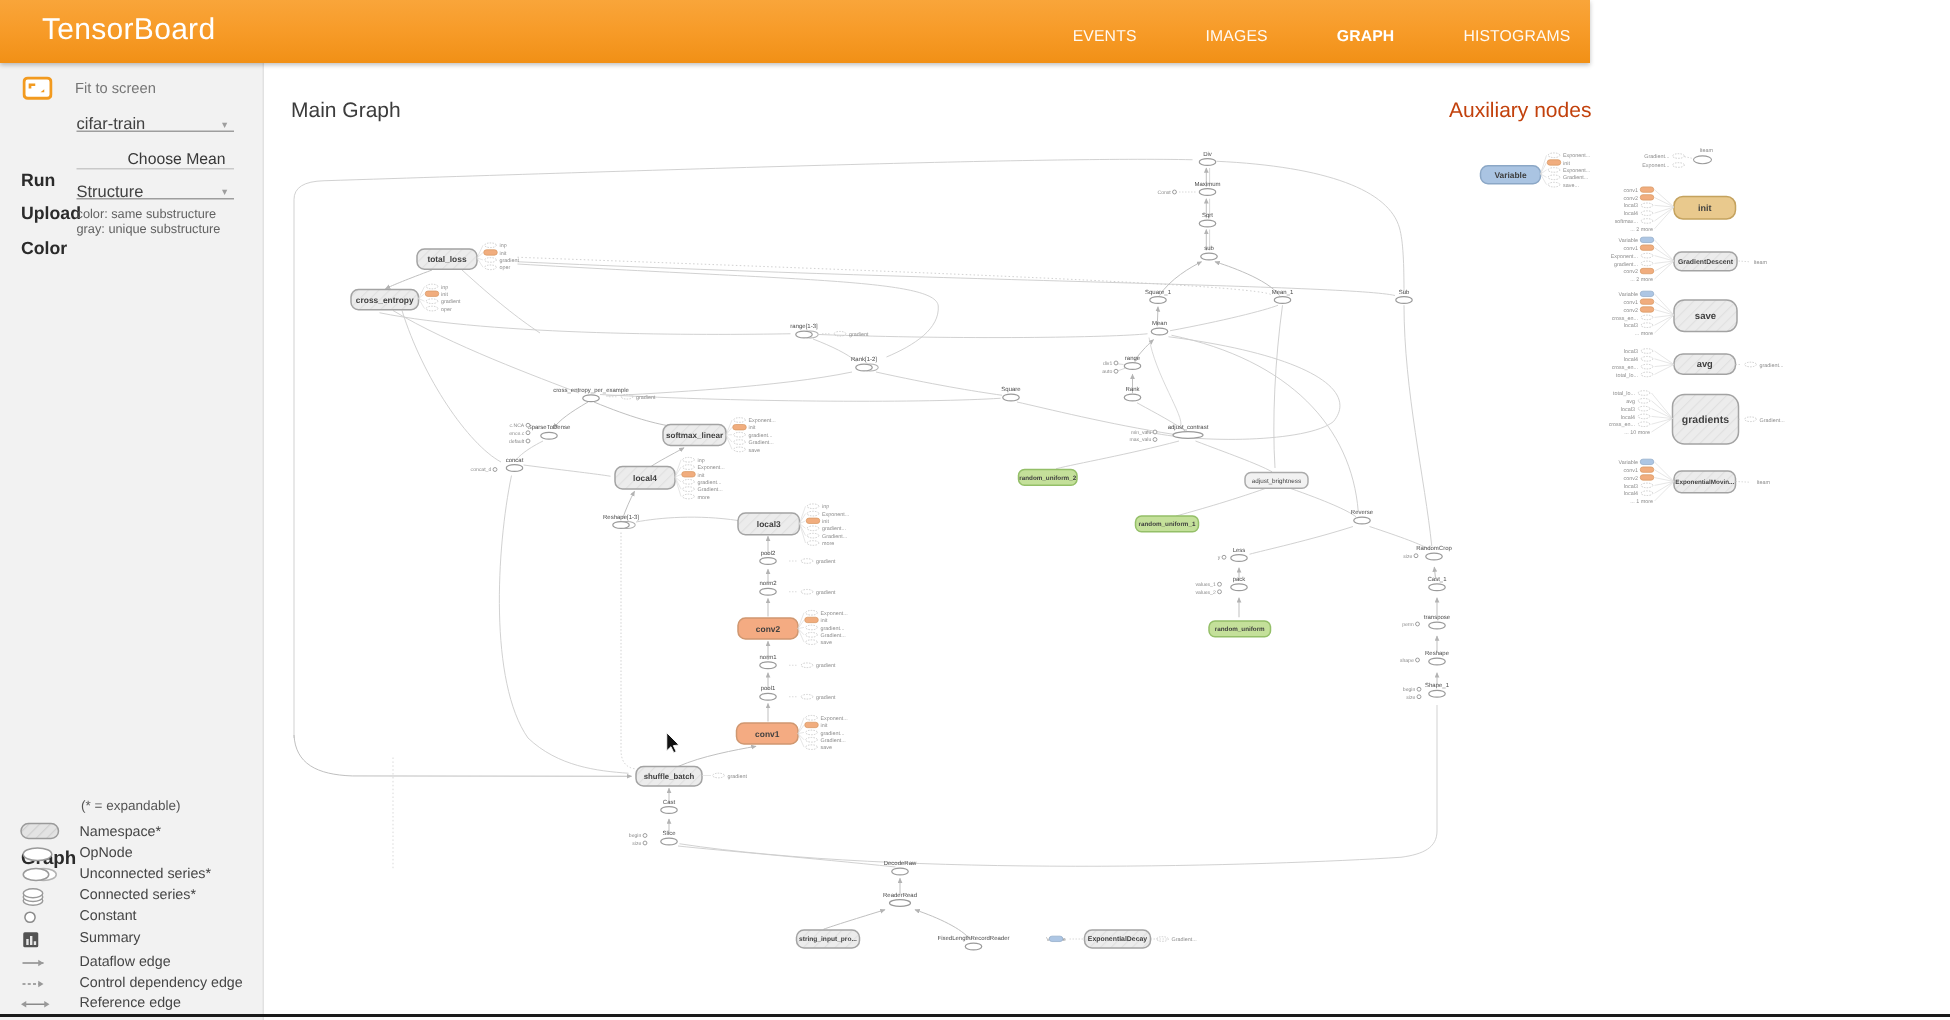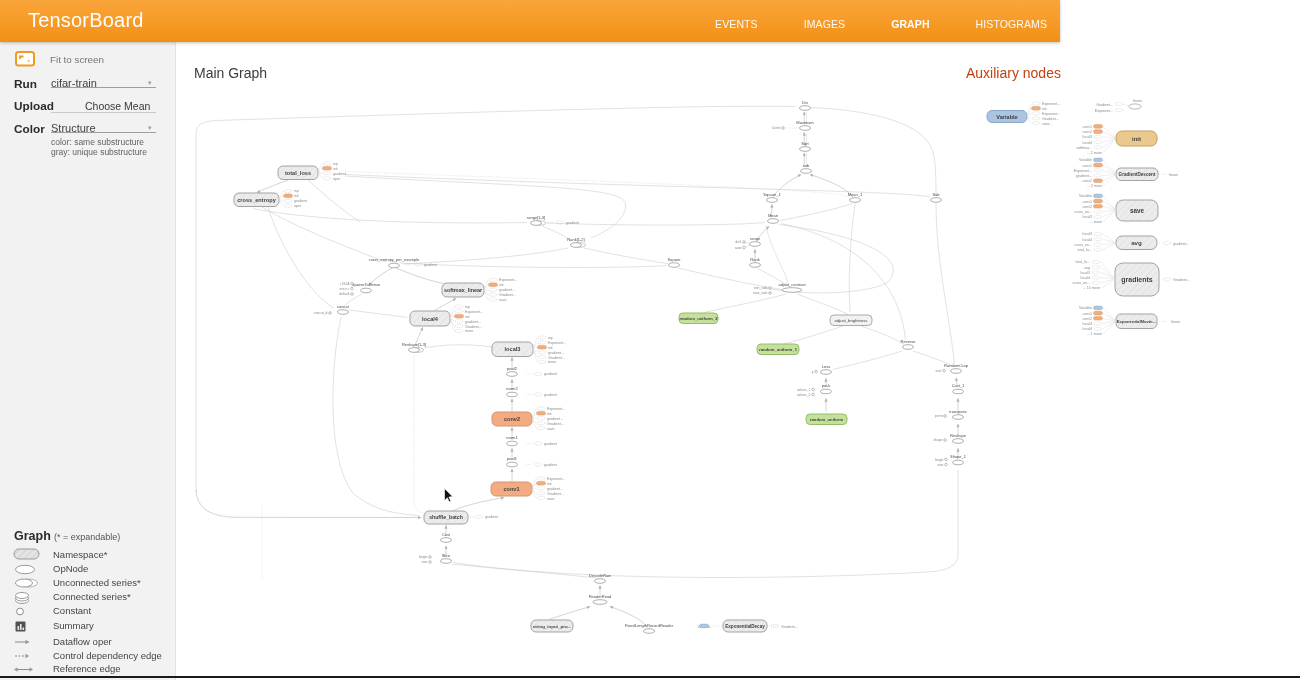--- a/index.html
+++ b/index.html
@@ -8,21 +8,21 @@
   background:linear-gradient(180deg,#f9a53a 0%,#f79b28 50%,#f19016 100%);
   box-shadow:0 1px 3px rgba(0,0,0,0.25); z-index:30; }
 #header .logo { position:absolute; left:28px; top:9px; font-size:20px; color:#fff; letter-spacing:0.2px; }
 #tabs { position:absolute; right:13px; top:14px; }
 #tabs span { margin-left:21px; font-size:10.5px; font-weight:normal; color:rgba(255,255,255,0.95); letter-spacing:0.1px;padding-left:25px; }
 #tabs span.act { color:#fff; font-weight:bold; }
 #sidebar { position:absolute; left:0; top:42px; width:176px; height:650px;
   background:#f2f2f2; border-right:1px solid #e2e2e2; z-index:20; }
 .fitrow { position:absolute; left:15px; top:9px; }
 .fitlab { position:absolute; left:50px; top:12px; font-size:9.8px; color:#757575; }
-.ctl-label { position:absolute; left:14px; font-size:11.8px; color:#2b2b2b; font-weight:bold; }
+.ctl-label { position:absolute; left:14px; font-size:11.8px; color:#2b2b2b; font-weight:bold;margin-top:36px; }
 .ctl-val { position:absolute; left:51px; font-size:11px; color:#424242; }
 .ctl-line { position:absolute; left:51px; width:105px; border-bottom:1px solid #9e9e9e; }
 .caret { position:absolute; font-size:7px; color:#9e9e9e; }
 .caption { position:absolute; left:51px; font-size:8.5px; color:#616161; line-height:9.5px; }
 .leg-label { position:absolute; left:53px; font-size:9.5px; color:#454545; }
 #blackline { position:absolute; left:0; top:676px; width:1300px; height:1.6px; background:#1a1a1a; z-index:40; }
 #maintitle { position:absolute; left:194px; top:65px; font-size:14px; color:#3c3c3c; z-index:5; }
 #auxtitle { position:absolute; left:966px; top:65px; font-size:14px; color:#c2410c; z-index:5; }
 </style></head>
 <body>
@@ -582,17 +582,17 @@
           <line x1="0" y1="0" x2="0" y2="5" stroke="#cfcfcf" stroke-width="1.6"></line>
         </pattern>
       </defs>
   </svg>
   <div class="leg-label" style="top:507px">Namespace*</div>
   <div class="leg-label" style="top:521px">OpNode</div>
   <div class="leg-label" style="top:534.5px">Unconnected series*</div>
   <div class="leg-label" style="top:548.5px">Connected series*</div>
   <div class="leg-label" style="top:562.5px">Constant</div>
   <div class="leg-label" style="top:577.5px">Summary</div>
-  <div class="leg-label" style="top:593.5px">Dataflow oper</div>
+  <div class="leg-label" style="top:593.5px">Dataflow edge</div>
   <div class="leg-label" style="top:607.5px">Control dependency edge</div>
   <div class="leg-label" style="top:621px">Reference edge</div>
 </div>
 <div id="blackline"></div>
 
 </body></html>

